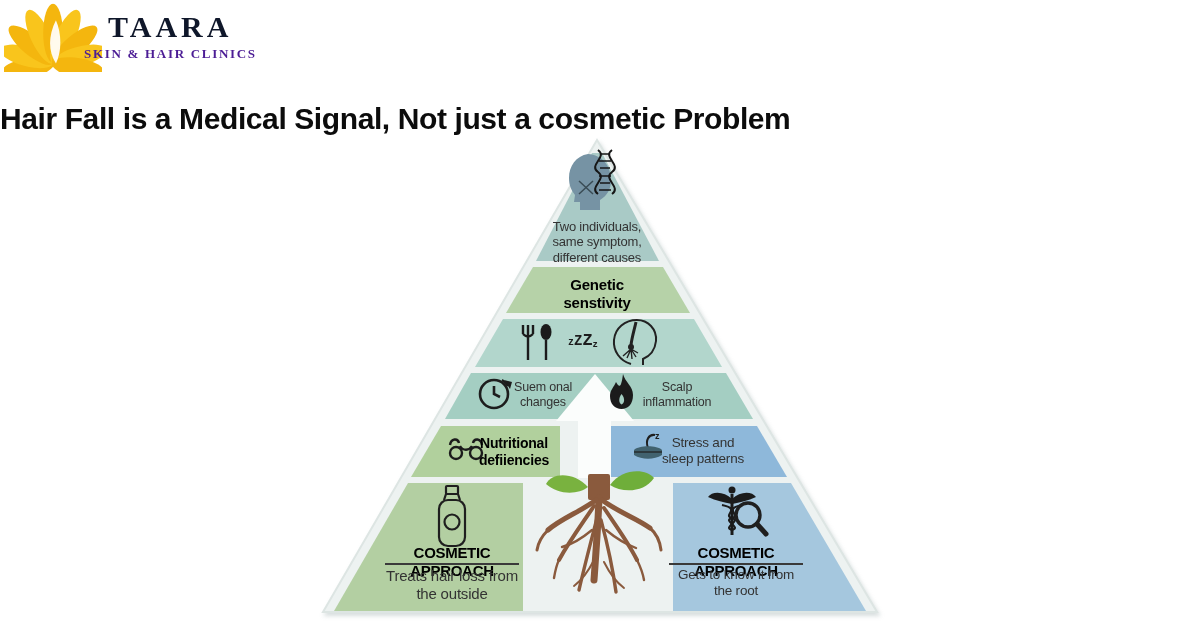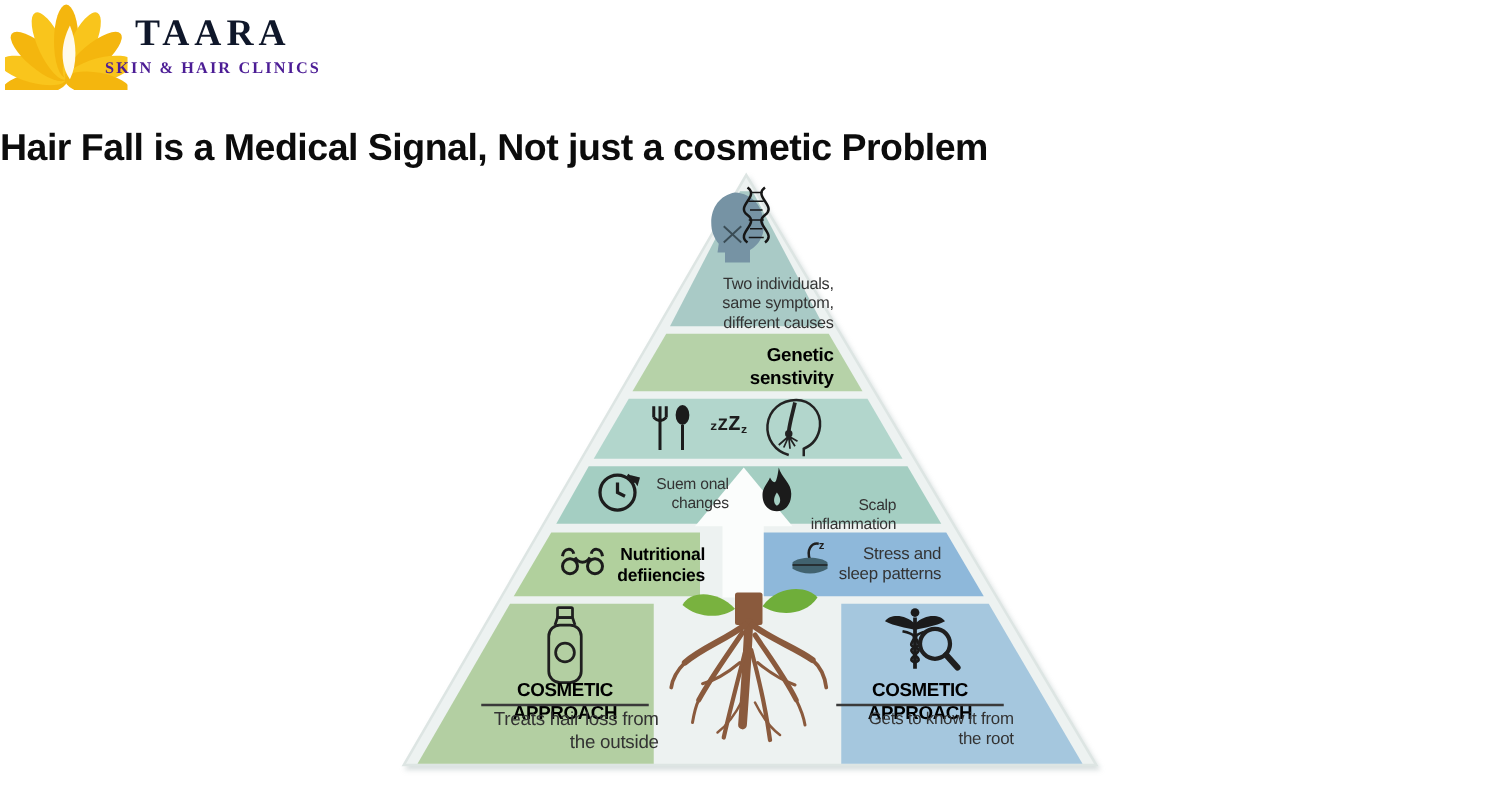--- a/index.html
+++ b/index.html
@@ -9,21 +9,21 @@
   
   .logo-word{position:absolute;left:108px;top:10px;font-family:"Liberation Serif",serif;
              font-size:30px;letter-spacing:4px;color:#0f172a;font-weight:600;}
   .logo-tag{position:absolute;left:84px;top:46px;font-family:"Liberation Serif",serif;
             font-size:13px;letter-spacing:1.7px;color:#4c1d95;font-weight:700;}
   
   .page-title{position:absolute;left:0;right:0;top:78px;font-weight:bold;
               font-size:30px;color:#0c0c0c;letter-spacing:-0.4px;margin-top:24px;}
   
   .cap{position:absolute;text-align:center;color:#333;line-height:1.18;letter-spacing:-0.2px;}
-  .cap div{white-space:nowrap;text-align:right;}
+  .cap div{white-space:nowrap;}
   .b{font-weight:bold;color:#000000;}
   .rule{position:absolute;height:1.5px;background:#3a3a3a;}
   .zzz{position:absolute;left:557px;top:331px;width:52px;text-align:center;font-weight:bold;color:#1d1d1d;font-family:Liberation Mono, monospace;}
   .z1{font-size:10px;} .z2{font-size:14px;} .z3{font-size:17px;} .z4{font-size:9px;position:relative;top:2px;}
   .zfollicle{position:absolute;left:655px;top:431px;font-size:9px;font-weight:bold;color:#1d1d1d;}
   .tri{filter:drop-shadow(2px 3px 2px rgba(110,135,135,0.28));}
 </style>
 </head>
 <body>
 
@@ -170,21 +170,21 @@
   </div>
 
   <div class="zzz">
     <span class="z1">z</span><span class="z2">Z</span><span class="z3">Z</span><span class="z4">z</span>
   </div>
 
   <div class="cap" style="left:503px;top:380px;width:80px;font-size:12.5px;">
     <div>Suem onal</div>
     <div>changes</div>
   </div>
-  <div class="cap" style="left:637px;top:380px;width:80px;font-size:12.5px;margin-top:17px;">
+  <div class="cap" style="left:637px;top:380px;width:80px;font-size:12.5px;">
     <div>Scalp</div>
     <div>inflammation</div>
   </div>
 
   <div class="cap b" style="left:464px;top:435px;width:100px;font-size:14px;">
     <div>Nutritional</div>
     <div>defiiencies</div>
   </div>
   <span class="zfollicle">z</span>
   <div class="cap b" style="left:377px;top:544px;width:150px;font-size:15px;letter-spacing:-0.3px;">COSMETIC APPROACH</div>

